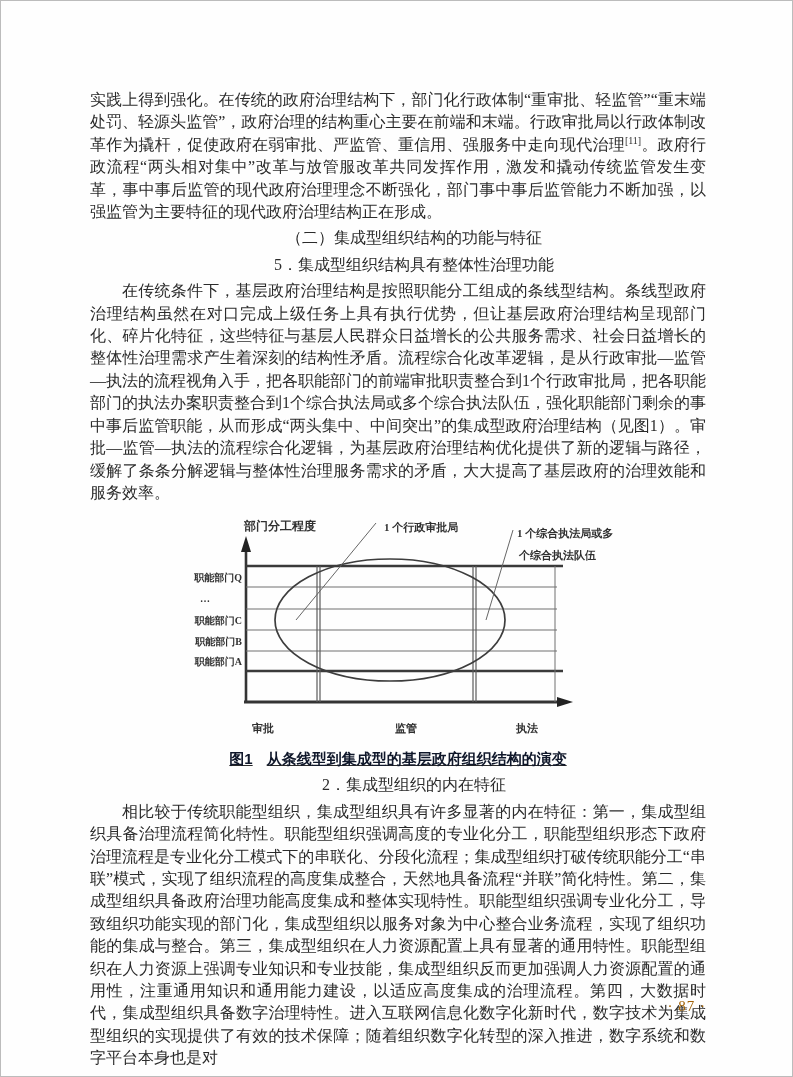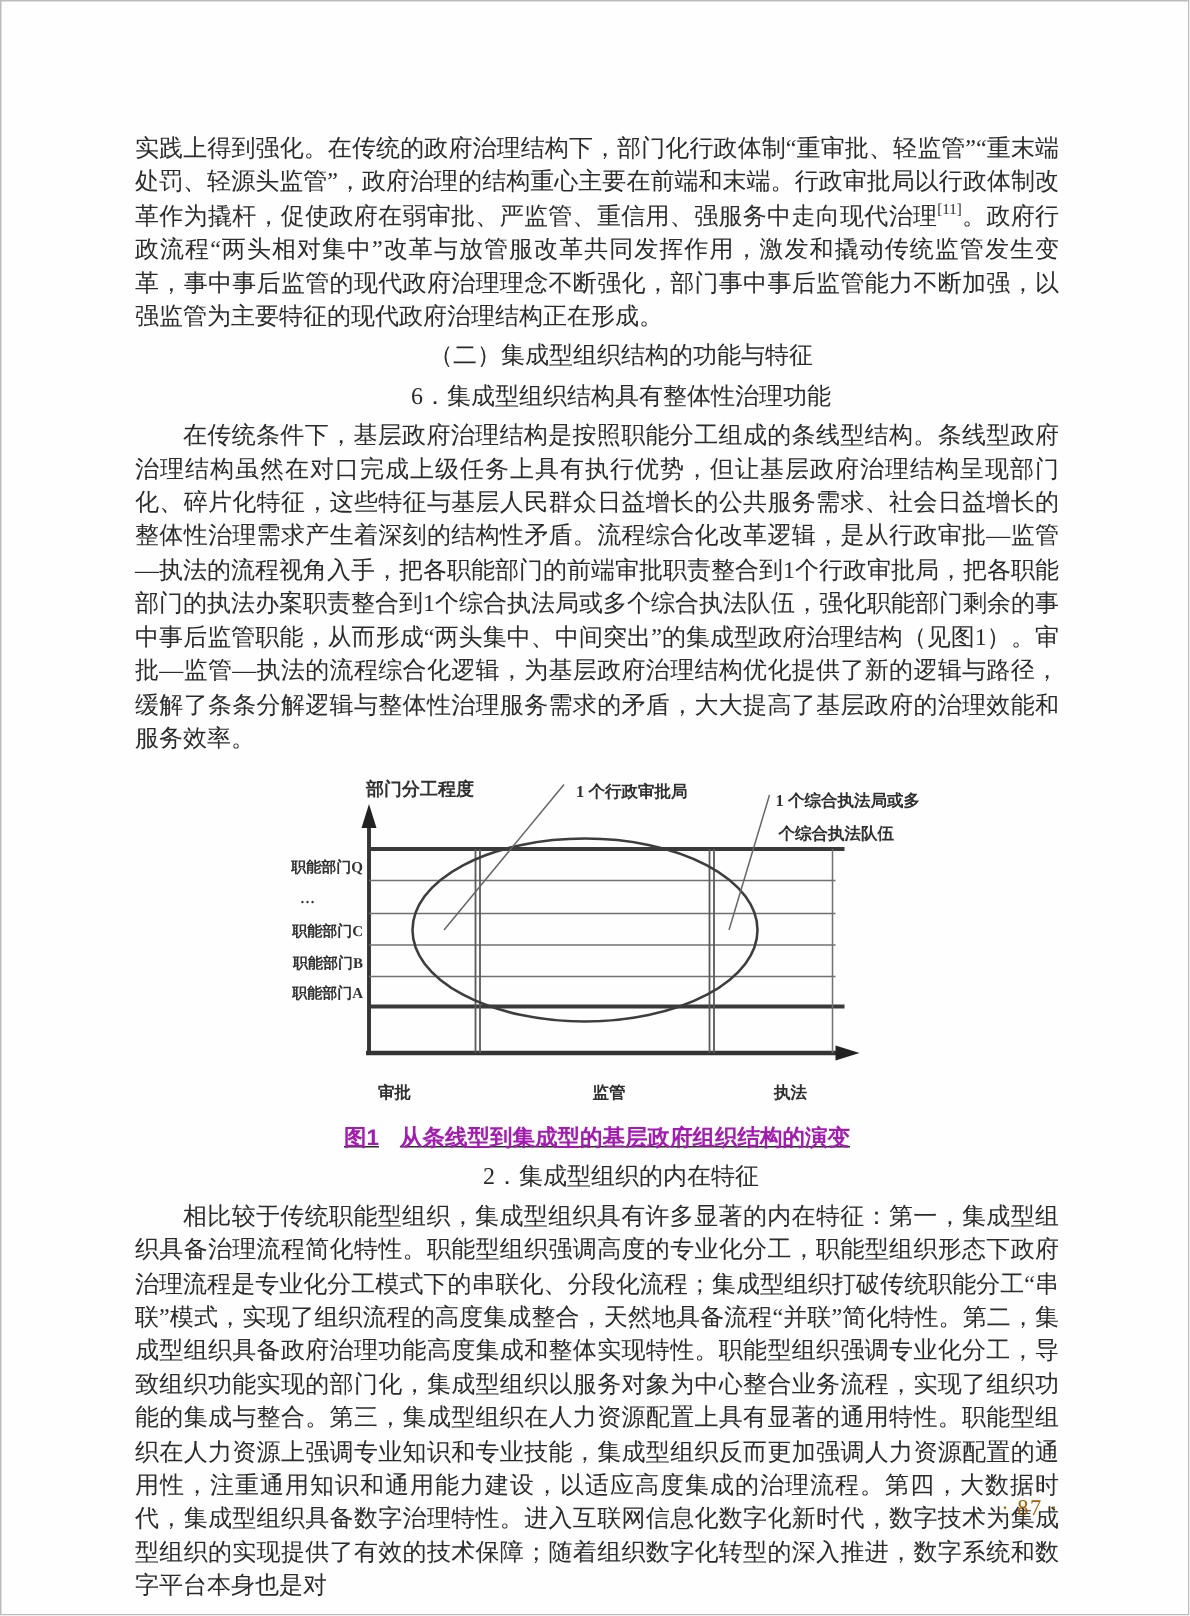--- a/index.html
+++ b/index.html
@@ -11,35 +11,35 @@
   .content{position:absolute;left:85px;top:84px;width:624px;}
   .para{margin:4px;font-size:16px;line-height:22.4px;text-align:justify;}
   .para.indent{text-indent:2em;}
   .para.heading{text-align:center;text-indent:2em;}
   sup.fnref{font-size:10px;line-height:0;}
   figure.fig{margin:6px 0 0 0;padding:0;text-decoration:underline;}
   .fig-svg{display:block;margin-left:94px;}
   .fig-svg text{font-family:"Liberation Serif","DejaVu Serif",serif;font-weight:bold;fill:#303030;}
   figcaption.fig-cap{
     font-family:"Liberation Sans","DejaVu Sans",sans-serif;font-weight:bold;
-    font-size:15px;line-height:22px;text-align:center;margin-top:2px;color:#a21caf;
+    font-size:15px;line-height:22px;text-align:center;margin-top:2px;color:#0f172a;
   }
   .cap-label{margin-right:14px;}
   .pageno{position:absolute;right:86px;top:997px;font-size:15px;color:#a16207;letter-spacing:1px;}
 </style>
 </head>
 <body>
 
 <div class="page">
   <div class="content">
 
     <p class="para"><span>实践上得到强化。在传统的政府治理结构下，部门化行政体制“重审批、轻监管”“重末端处罚、轻源头监管”，政府治理的结构重心主要在前端和末端。行政审批局以行政体制改革作为撬杆，促使政府在弱审批、严监管、重信用、强服务中走向现代治理</span><sup class="fnref">[11]</sup><span>。政府行政流程“两头相对集中”改革与放管服改革共同发挥作用，激发和撬动传统监管发生变革，事中事后监管的现代政府治理理念不断强化，部门事中事后监管能力不断加强，以强监管为主要特征的现代政府治理结构正在形成。</span></p>
 
     <p class="para heading">（二）集成型组织结构的功能与特征</p>
-    <p class="para heading">6．集成型组织结构具有整体性治理功能</p>
+    <p class="para heading">5．集成型组织结构具有整体性治理功能</p>
 
     <p class="para indent">在传统条件下，基层政府治理结构是按照职能分工组成的条线型结构。条线型政府治理结构虽然在对口完成上级任务上具有执行优势，但让基层政府治理结构呈现部门化、碎片化特征，这些特征与基层人民群众日益增长的公共服务需求、社会日益增长的整体性治理需求产生着深刻的结构性矛盾。流程综合化改革逻辑，是从行政审批—监管—执法的流程视角入手，把各职能部门的前端审批职责整合到1个行政审批局，把各职能部门的执法办案职责整合到1个综合执法局或多个综合执法队伍，强化职能部门剩余的事中事后监管职能，从而形成“两头集中、中间突出”的集成型政府治理结构（见图1）。审批—监管—执法的流程综合化逻辑，为基层政府治理结构优化提供了新的逻辑与路径，缓解了条条分解逻辑与整体性治理服务需求的矛盾，大大提高了基层政府的治理效能和服务效率。</p>
 
     <figure class="fig">
       <svg class="fig-svg" width="440" height="236" viewBox="0 0 440 236">
 
         <line x1="66" y1="34" x2="66" y2="193" stroke="#343434" stroke-width="2.6"></line>
         <polygon points="66,26 61,42 71,42" fill="#222"></polygon>
         <line x1="64" y1="192" x2="384" y2="192" stroke="#343434" stroke-width="3"></line>
         <polygon points="393,192 377,187 377,197" fill="#222"></polygon>

